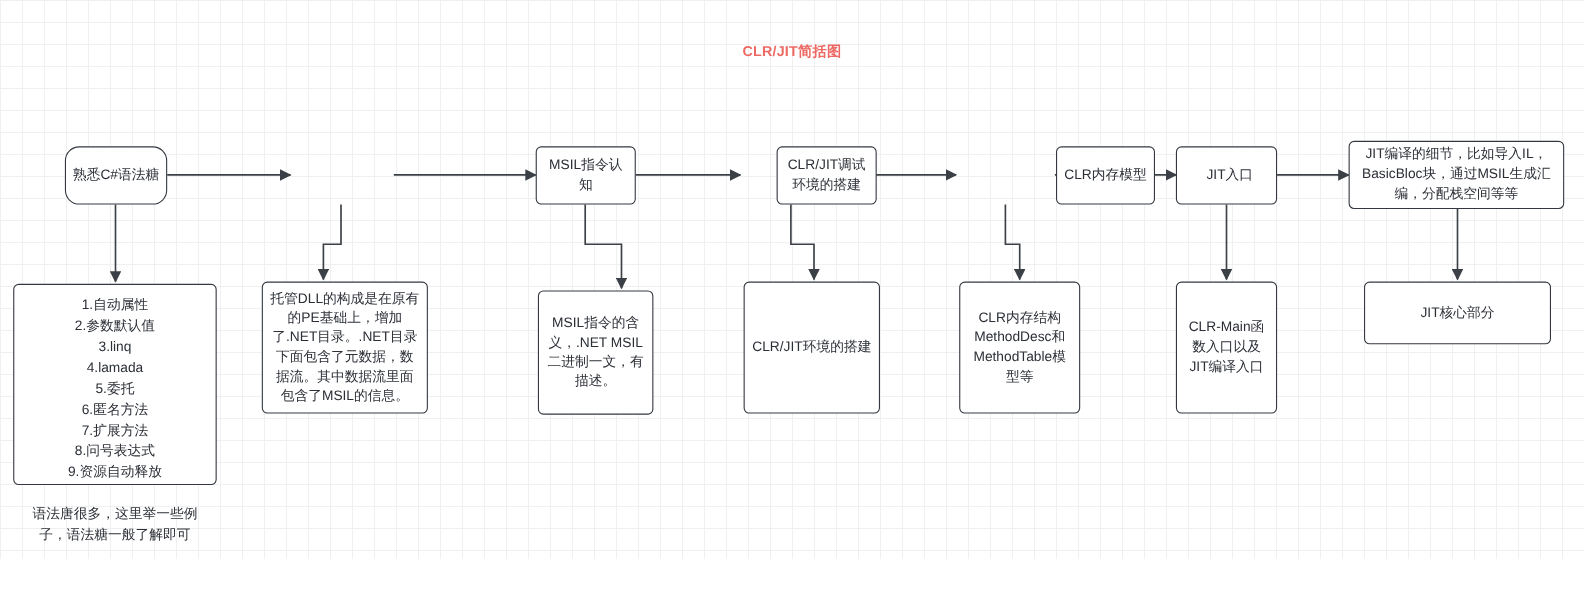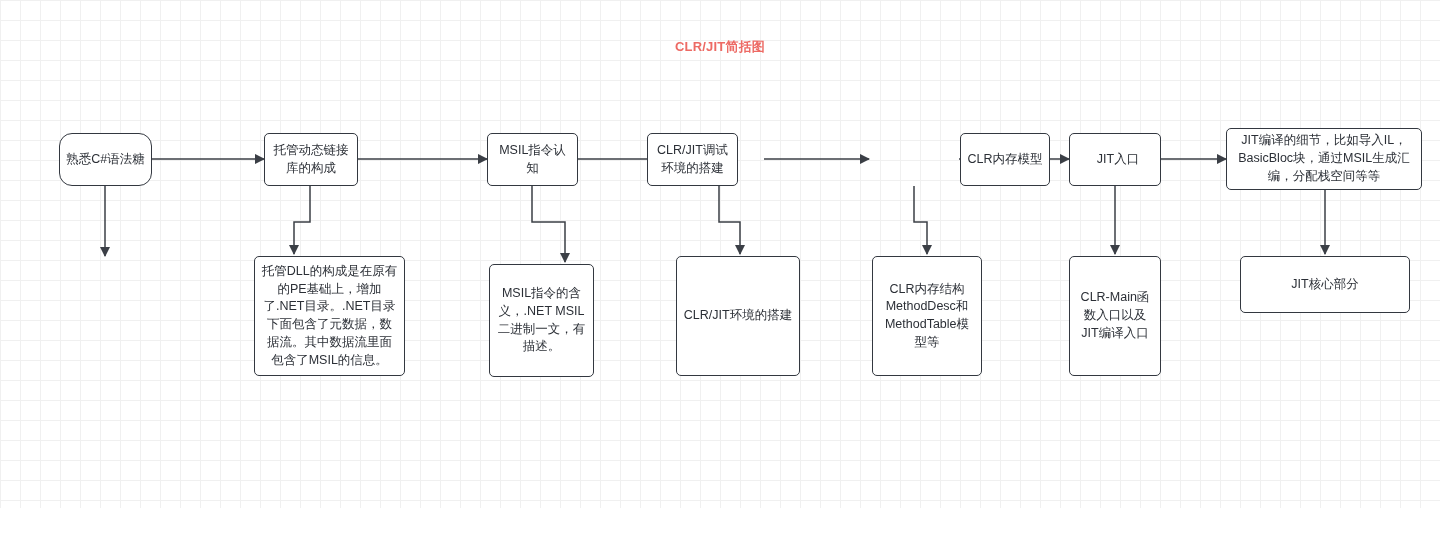--- a/index.html
+++ b/index.html
@@ -103,46 +103,56 @@
       <path d="M 914 186 L 914 222 L 927 222 L 927 254"></path>
       <path d="M 1115 186 L 1115 254"></path>
       <path d="M 1325 190 L 1325 254"></path>
     </g>
   </svg>
 
   <div class="node top-node" style="left:59px; top:133px; width:93px; height:53px;border-radius:13px;">
     <span class="node-text">熟悉C#语法糖</span>
   </div>
 
-  <div class="node top-node" style="left:264px; top:133px; width:94px; height:53px;">
-    <span class="node-text">托管动态链接库的构成</span>
-  </div>
 
   <div class="node top-node" style="left:487px; top:133px; width:91px; height:53px;">
     <span class="node-text">MSIL指令认知</span>
   </div>
 
-  <div class="node top-node" style="left:647px; top:133px; width:91px; height:53px;justify-content:flex-end;">
+  <div class="node top-node" style="left:706px; top:133px; width:91px; height:53px;justify-content:flex-end;">
     <span class="node-text">CLR/JIT调试环境的搭建</span>
   </div>
 
   <div class="node top-node" style="left:913px; top:133px; width:90px; height:53px;margin-left:47px;">
     <span class="node-text">CLR内存模型</span>
   </div>
 
   <div class="node top-node" style="left:1069px; top:133px; width:92px; height:53px;padding-left:12px;">
     <span class="node-text">JIT入口</span>
   </div>
 
   <div class="node top-node" style="left:1226px; top:128px; width:196px; height:62px;">
     <span class="node-text">JIT编译的细节，比如导入IL，BasicBloc块，通过MSIL生成汇编，分配栈空间等等</span>
   </div>
 
+  <div class="node list-node" style="left:12px; top:258px; width:185px; height:183px;">
+    <span class="node-text">1.自动属性
+2.参数默认值
+3.linq
+4.lamada
+5.委托
+6.匿名方法
+7.扩展方法
+8.问号表达式
+9.资源自动释放
 
-  <div class="node detail-node" style="left:254px; top:256px; width:151px; height:120px;">
+语法唐很多，这里举一些例子，语法糖一般了解即可</span>
+  </div>
+
+  <div class="node detail-node" style="left:238px; top:256px; width:151px; height:120px;">
     <span class="node-text">托管DLL的构成是在原有的PE基础上，增加了.NET目录。.NET目录下面包含了元数据，数据流。其中数据流里面包含了MSIL的信息。</span>
   </div>
 
   <div class="node detail-node" style="left:489px; top:264px; width:105px; height:113px;">
     <span class="node-text">MSIL指令的含义，.NET MSIL二进制一文，有描述。</span>
   </div>
 
   <div class="node detail-node" style="left:676px; top:256px; width:124px; height:120px;">
     <span class="node-text">CLR/JIT环境的搭建</span>
   </div>

